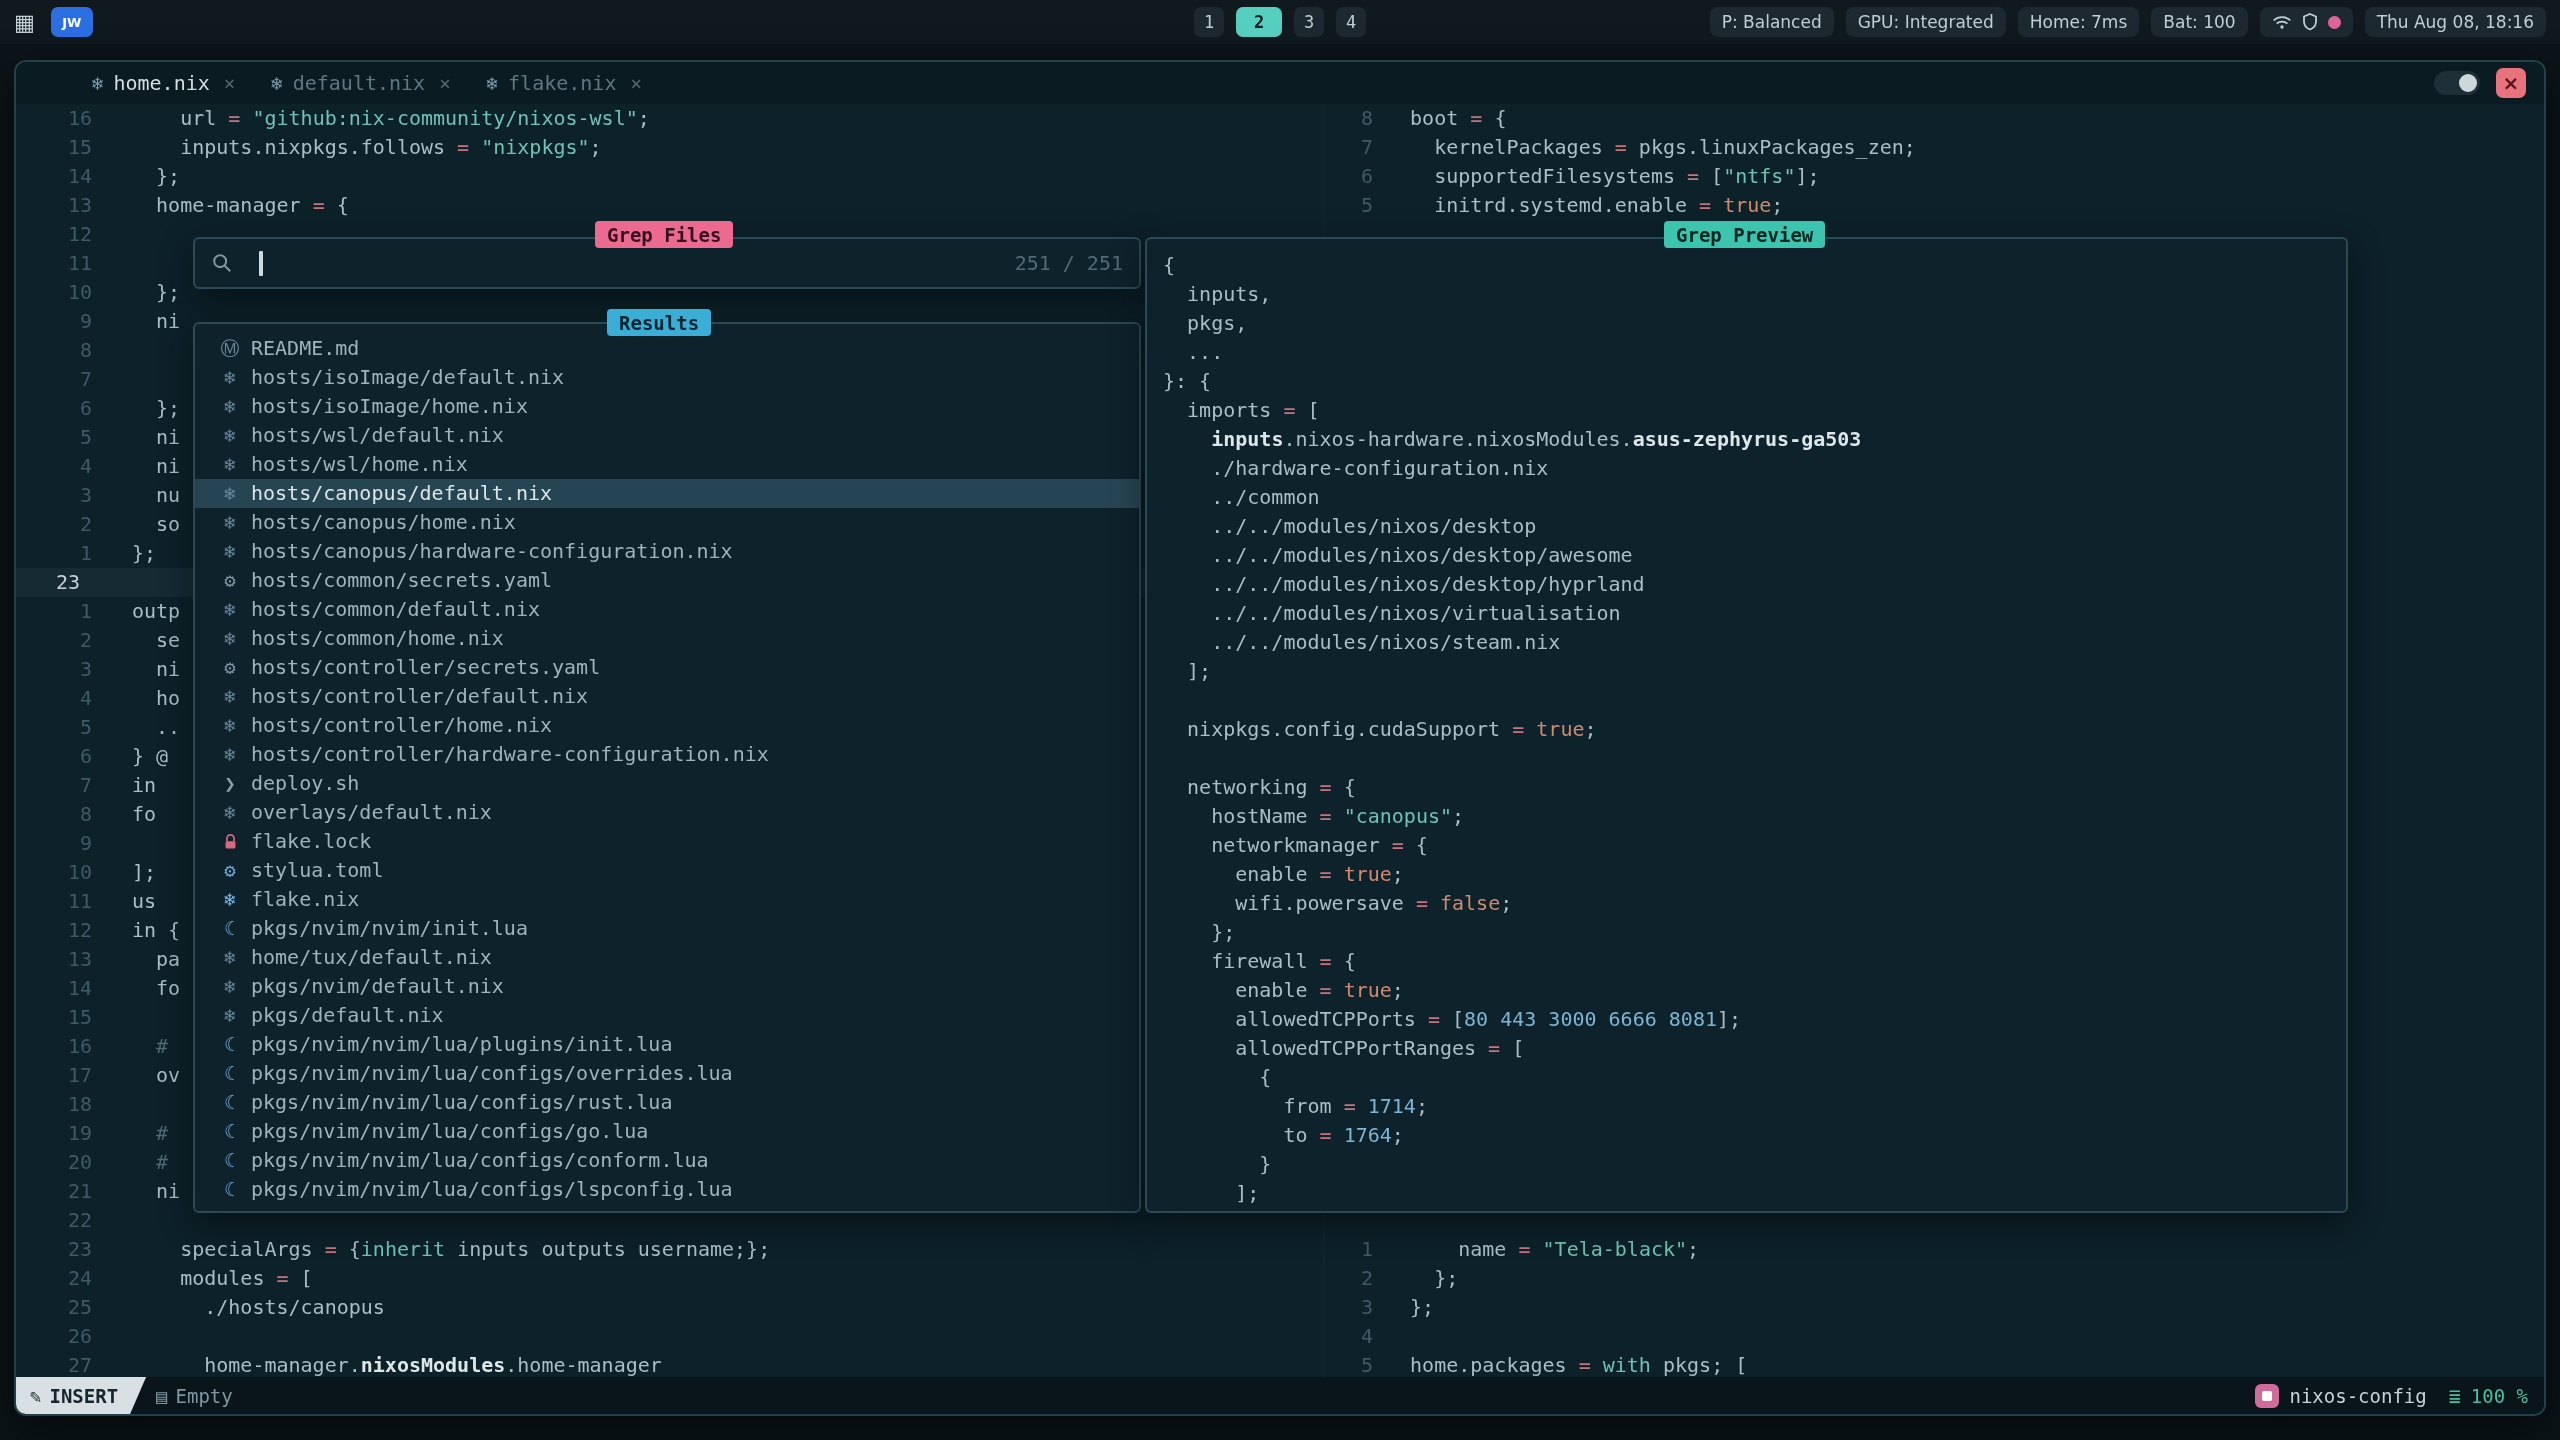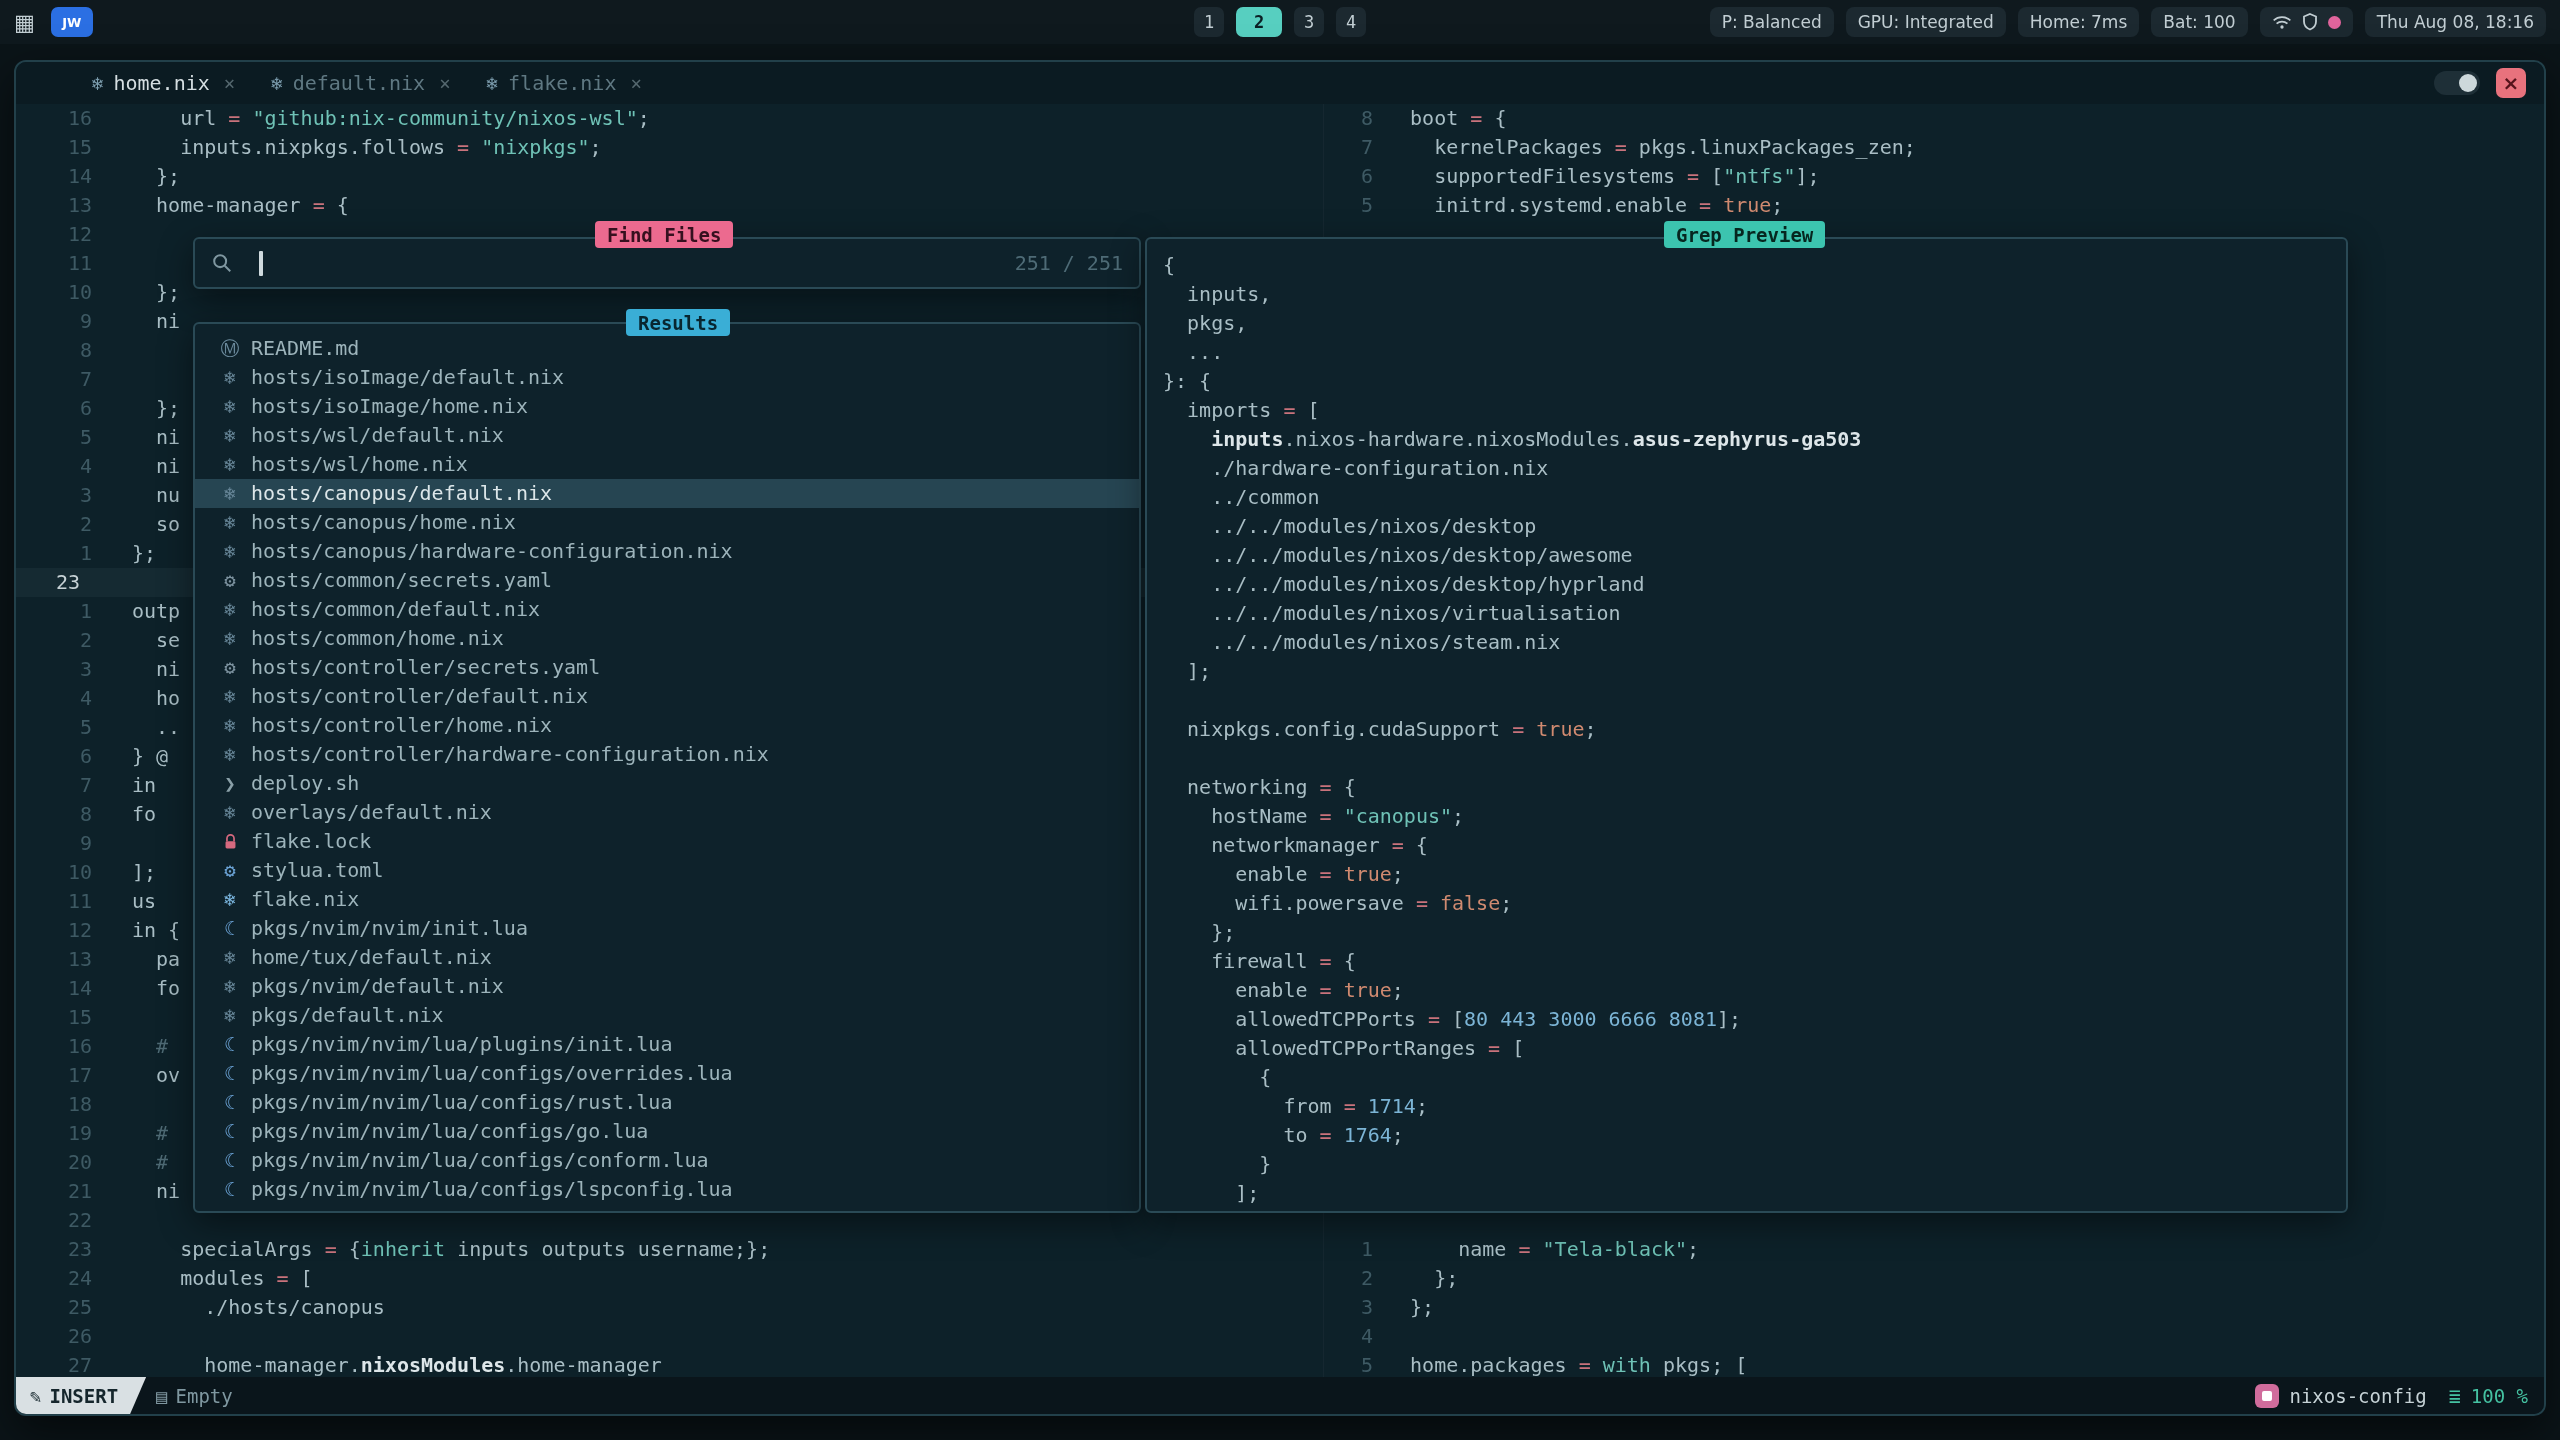--- a/index.html
+++ b/index.html
@@ -46,21 +46,21 @@
   .c-bool{color:#d08a70} .c-num{color:#7cb5d6} .c-kw{color:#6fc2b6;}
   .c-bright{color:#dde6e9;font-weight:bold} .c-com{color:#4e6a74}
 
   
   .float { position:absolute; background:#0e222b; border:2px solid #2a4a56; border-radius:6px; box-shadow:0 10px 34px rgba(0,0,0,.45); z-index:5; }
   #prompt-win { left:177px; top:175px; width:948px; height:52px; display:flex; align-items:center; padding:0 16px; gap:20px; }
   #results-win { left:177px; top:260px; width:948px; height:891px; padding-top:10px; }
   #preview-win { left:1129px; top:175px; width:1203px; height:976px; padding-top:12px; }
   .float-badge { position:absolute; z-index:6; height:27px; padding:0 12px; border-radius:4px; font:bold 19px "DejaVu Sans Mono", monospace; display:flex; align-items:center; }
   #badge-find { left:579px; top:159px; background:#ec6a8f; color:#36101f; }
-  #badge-results { left:591px; top:247px; background:#3aaed6; color:#082630;margin-left:19px; }
+  #badge-results { left:591px; top:247px; background:#3aaed6; color:#082630; }
   #badge-preview { left:1648px; top:159px; background:#3cc4af; color:#06261f; }
 
   .cursor-beam { width:4px; height:25px; background:#cfdade; border-radius:1px; margin-left:6px; }
   .counter { margin-left:auto; color:#4e6b76; font:20px "DejaVu Sans Mono", monospace; }
 
   .ritem { height:29px; display:flex; align-items:center; padding-left:20px; font:20px/29px "DejaVu Sans Mono", monospace; color:#9db4bb; white-space:pre; }
   .ritem.sel { background:#264552; color:#dce6e9; }
   .ricon { width:30px; display:inline-flex; justify-content:center; margin-right:6px; font-size:19px; }
 
   .prow { height:29px; padding-left:16px; font:20px/29px "DejaVu Sans Mono", monospace; white-space:pre; color:#a9bec5; }
@@ -230,21 +230,21 @@
     </div>
 
   <div class="float" id="prompt-win">
     <svg width="22" height="22" viewBox="0 0 24 24">
       <circle cx="10" cy="10" r="6.5" fill="none" stroke="#7f97a0" stroke-width="2.2"></circle>
       <line x1="15" y1="15" x2="21" y2="21" stroke="#7f97a0" stroke-width="2.2"></line>
     </svg>
     <div class="cursor-beam"></div>
     <span class="counter">251 / 251</span>
   </div>
-  <div class="float-badge" id="badge-find">Find Files</div>
+  <div class="float-badge" id="badge-find">Grep Files</div>
 
   <div class="float" id="results-win">
       <div class="ritem"><span class="ricon" style="color: rgb(105, 136, 154);">Ⓜ</span><span>README.md</span></div>
       <div class="ritem"><span class="ricon" style="color: rgb(105, 136, 154);">❄</span><span>hosts/isoImage/default.nix</span></div>
       <div class="ritem"><span class="ricon" style="color: rgb(105, 136, 154);">❄</span><span>hosts/isoImage/home.nix</span></div>
       <div class="ritem"><span class="ricon" style="color: rgb(105, 136, 154);">❄</span><span>hosts/wsl/default.nix</span></div>
       <div class="ritem"><span class="ricon" style="color: rgb(105, 136, 154);">❄</span><span>hosts/wsl/home.nix</span></div>
       <div class="ritem sel"><span class="ricon" style="color: rgb(105, 136, 154);">❄</span><span>hosts/canopus/default.nix</span></div>
       <div class="ritem"><span class="ricon" style="color: rgb(105, 136, 154);">❄</span><span>hosts/canopus/home.nix</span></div>
       <div class="ritem"><span class="ricon" style="color: rgb(105, 136, 154);">❄</span><span>hosts/canopus/hardware-configuration.nix</span></div>

